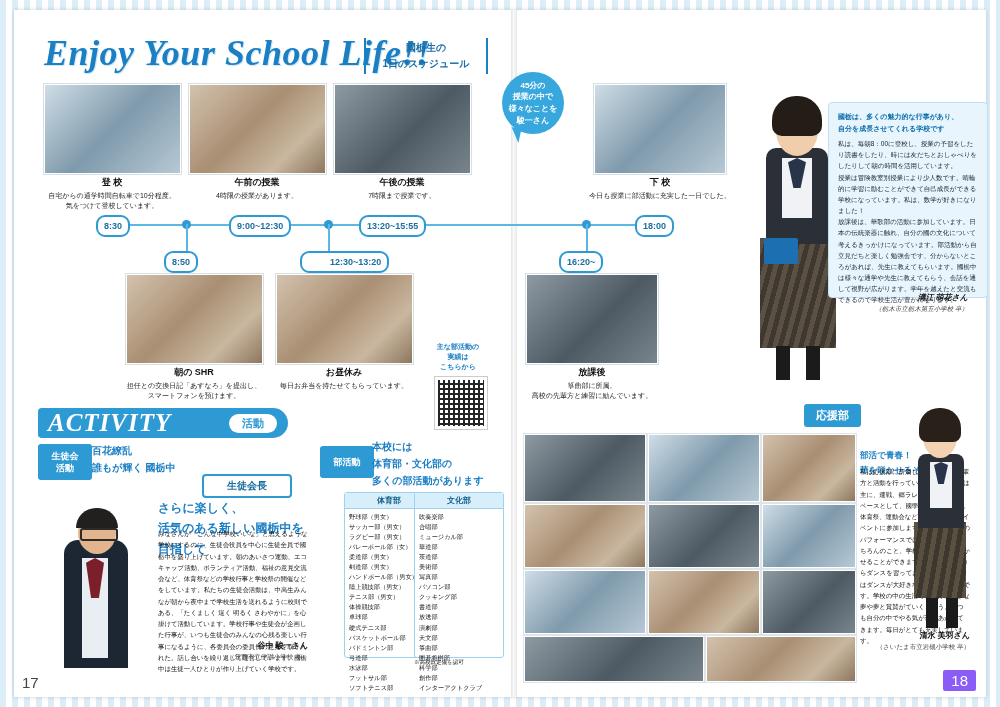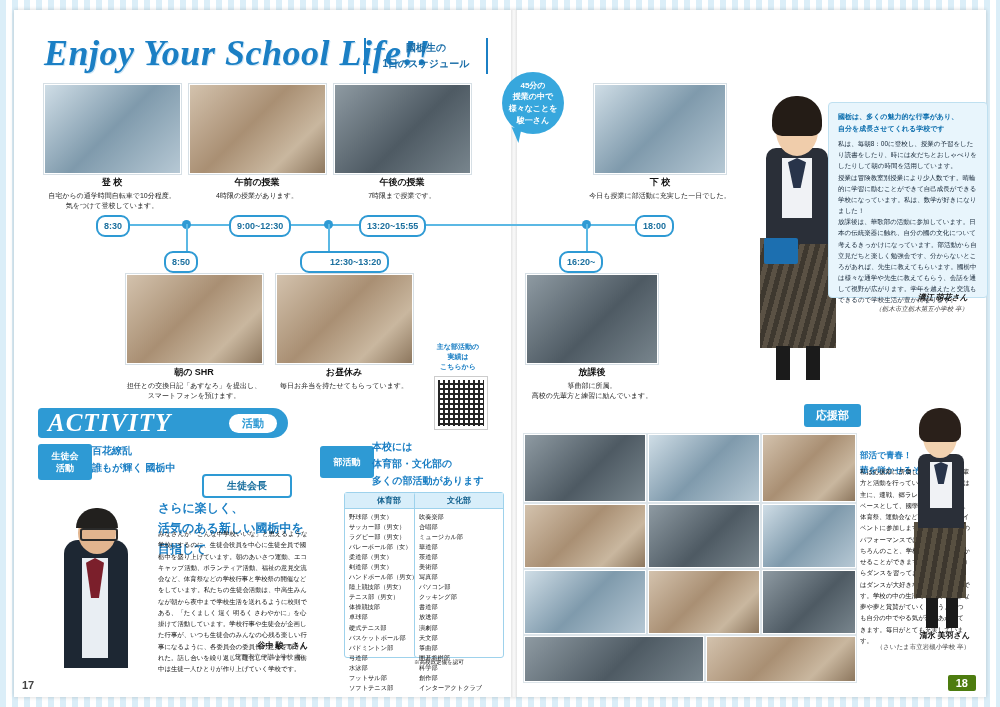--- a/index.html
+++ b/index.html
@@ -139,24 +139,24 @@
     display:block;width:100%;height:100%;
     background-image:
       linear-gradient(90deg,#000 2px,transparent 2px),
       linear-gradient(0deg,#000 2px,transparent 2px);
     background-size:5px 5px,5px 5px;
     background-color:#fff;
     opacity:.85;
   }
   .qr-label{position:absolute;font-size:7px;color:#1b7fc4;font-weight:bold;text-align:center;line-height:1.45;}
   .pgnum{
-    position:absolute;bottom:6px;font-size:11px;color:#444;font-weight:bold;
+    position:absolute;bottom:6px;font-size:15px;color:#444;font-weight:normal;
   }
   .pgnum.l{left:8px;}
-  .pgnum.r{right:10px;background:#4d7c0f;color:#fff;padding:2px 8px;border-radius:2px;}
+  .pgnum.r{right:10px;background:#8b5cf6;color:#fff;padding:2px 8px;border-radius:2px;}
   .person{
     position:absolute;overflow:hidden;
   }
   .person .head{position:absolute;border-radius:50%;}
 </style>
 </head>
 <body>
 
 <div class="page"></div>
 

